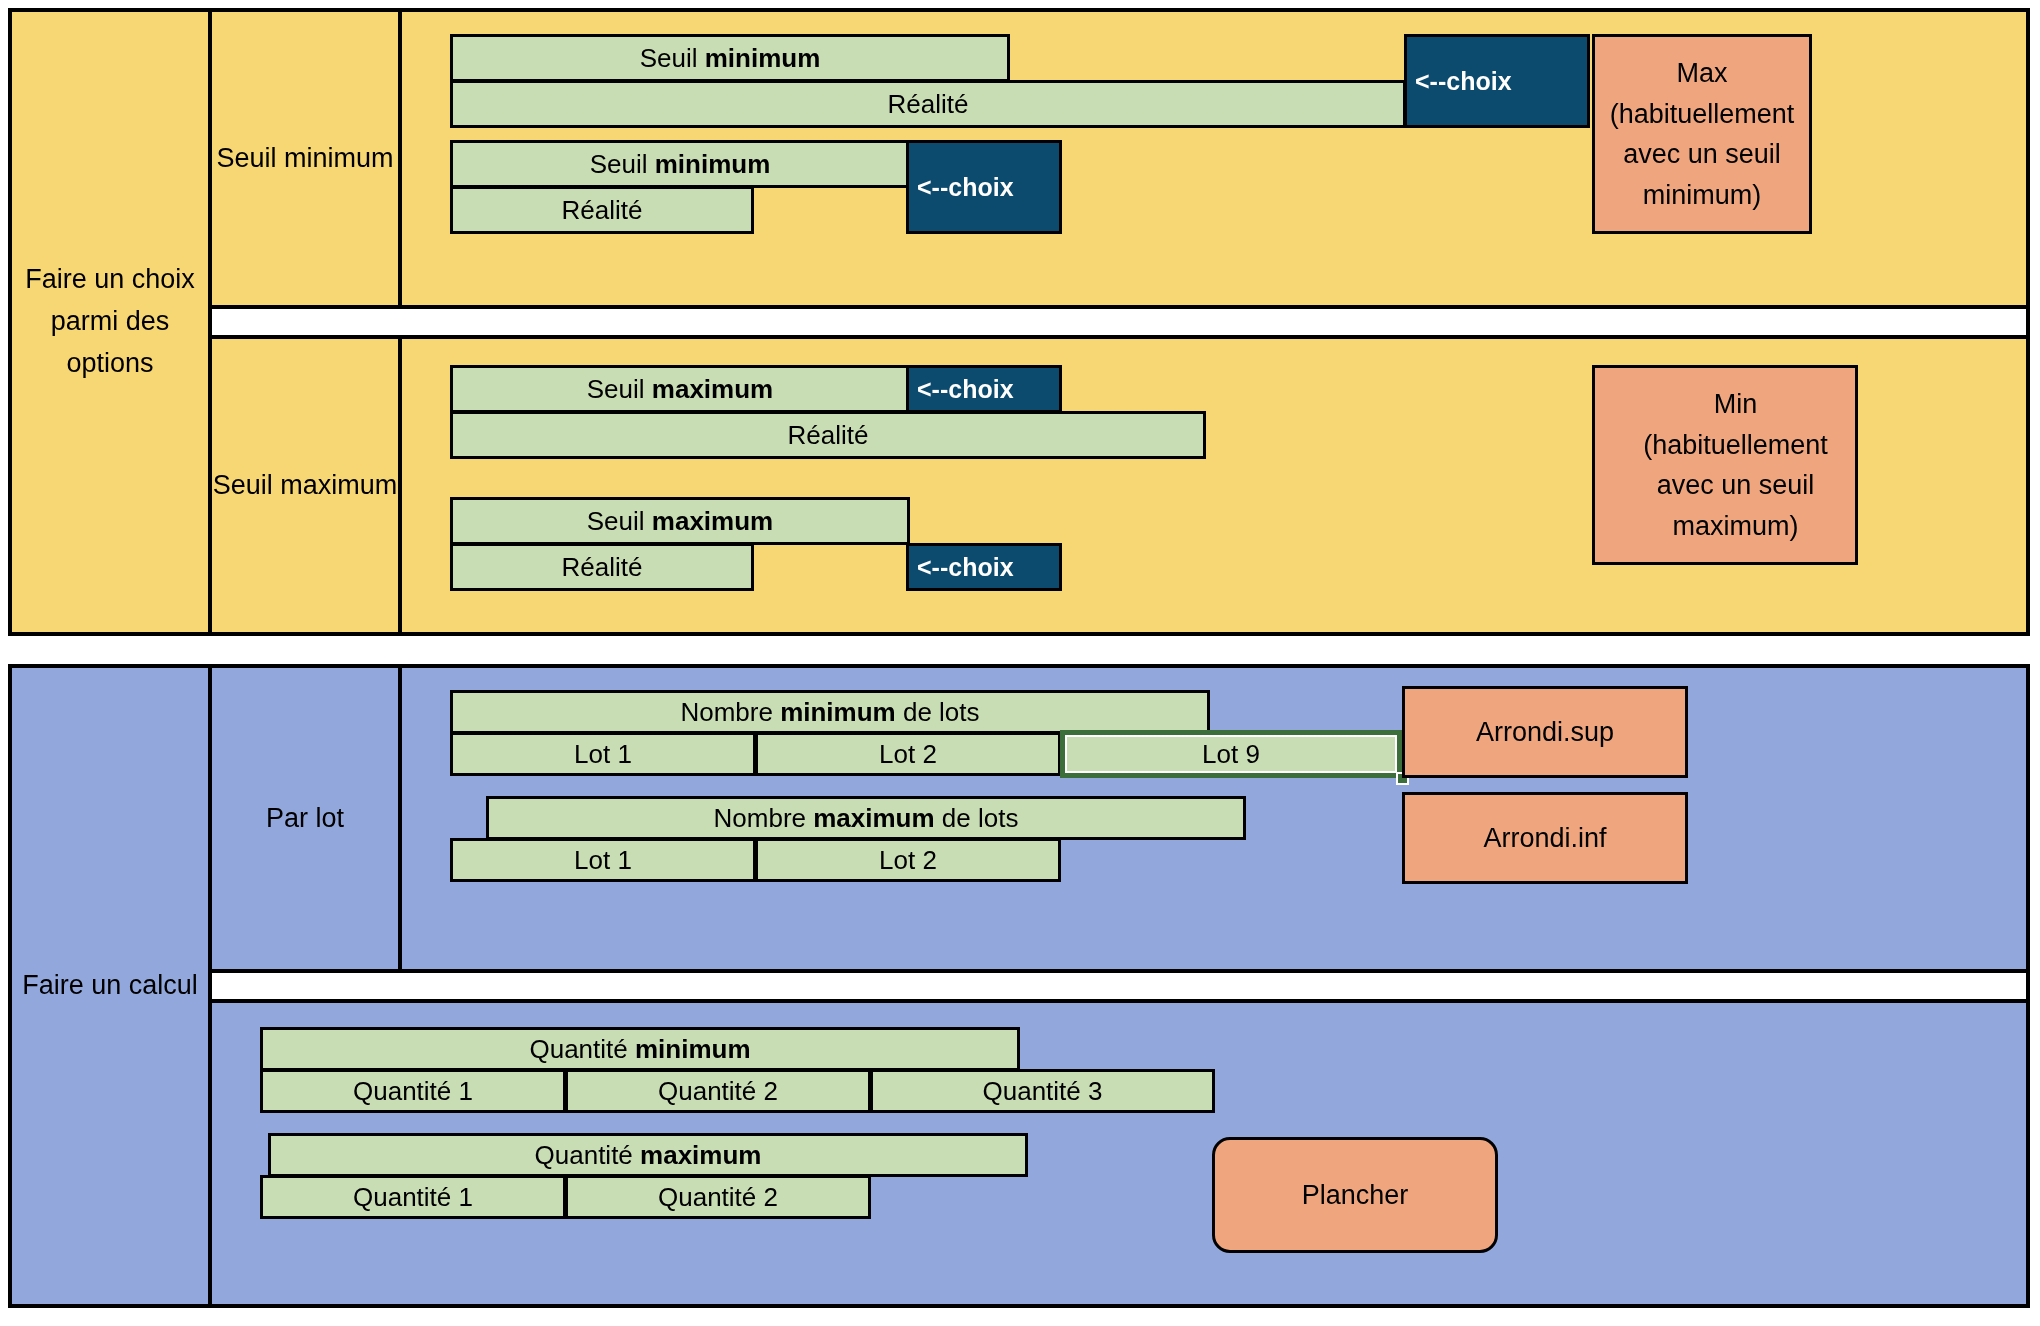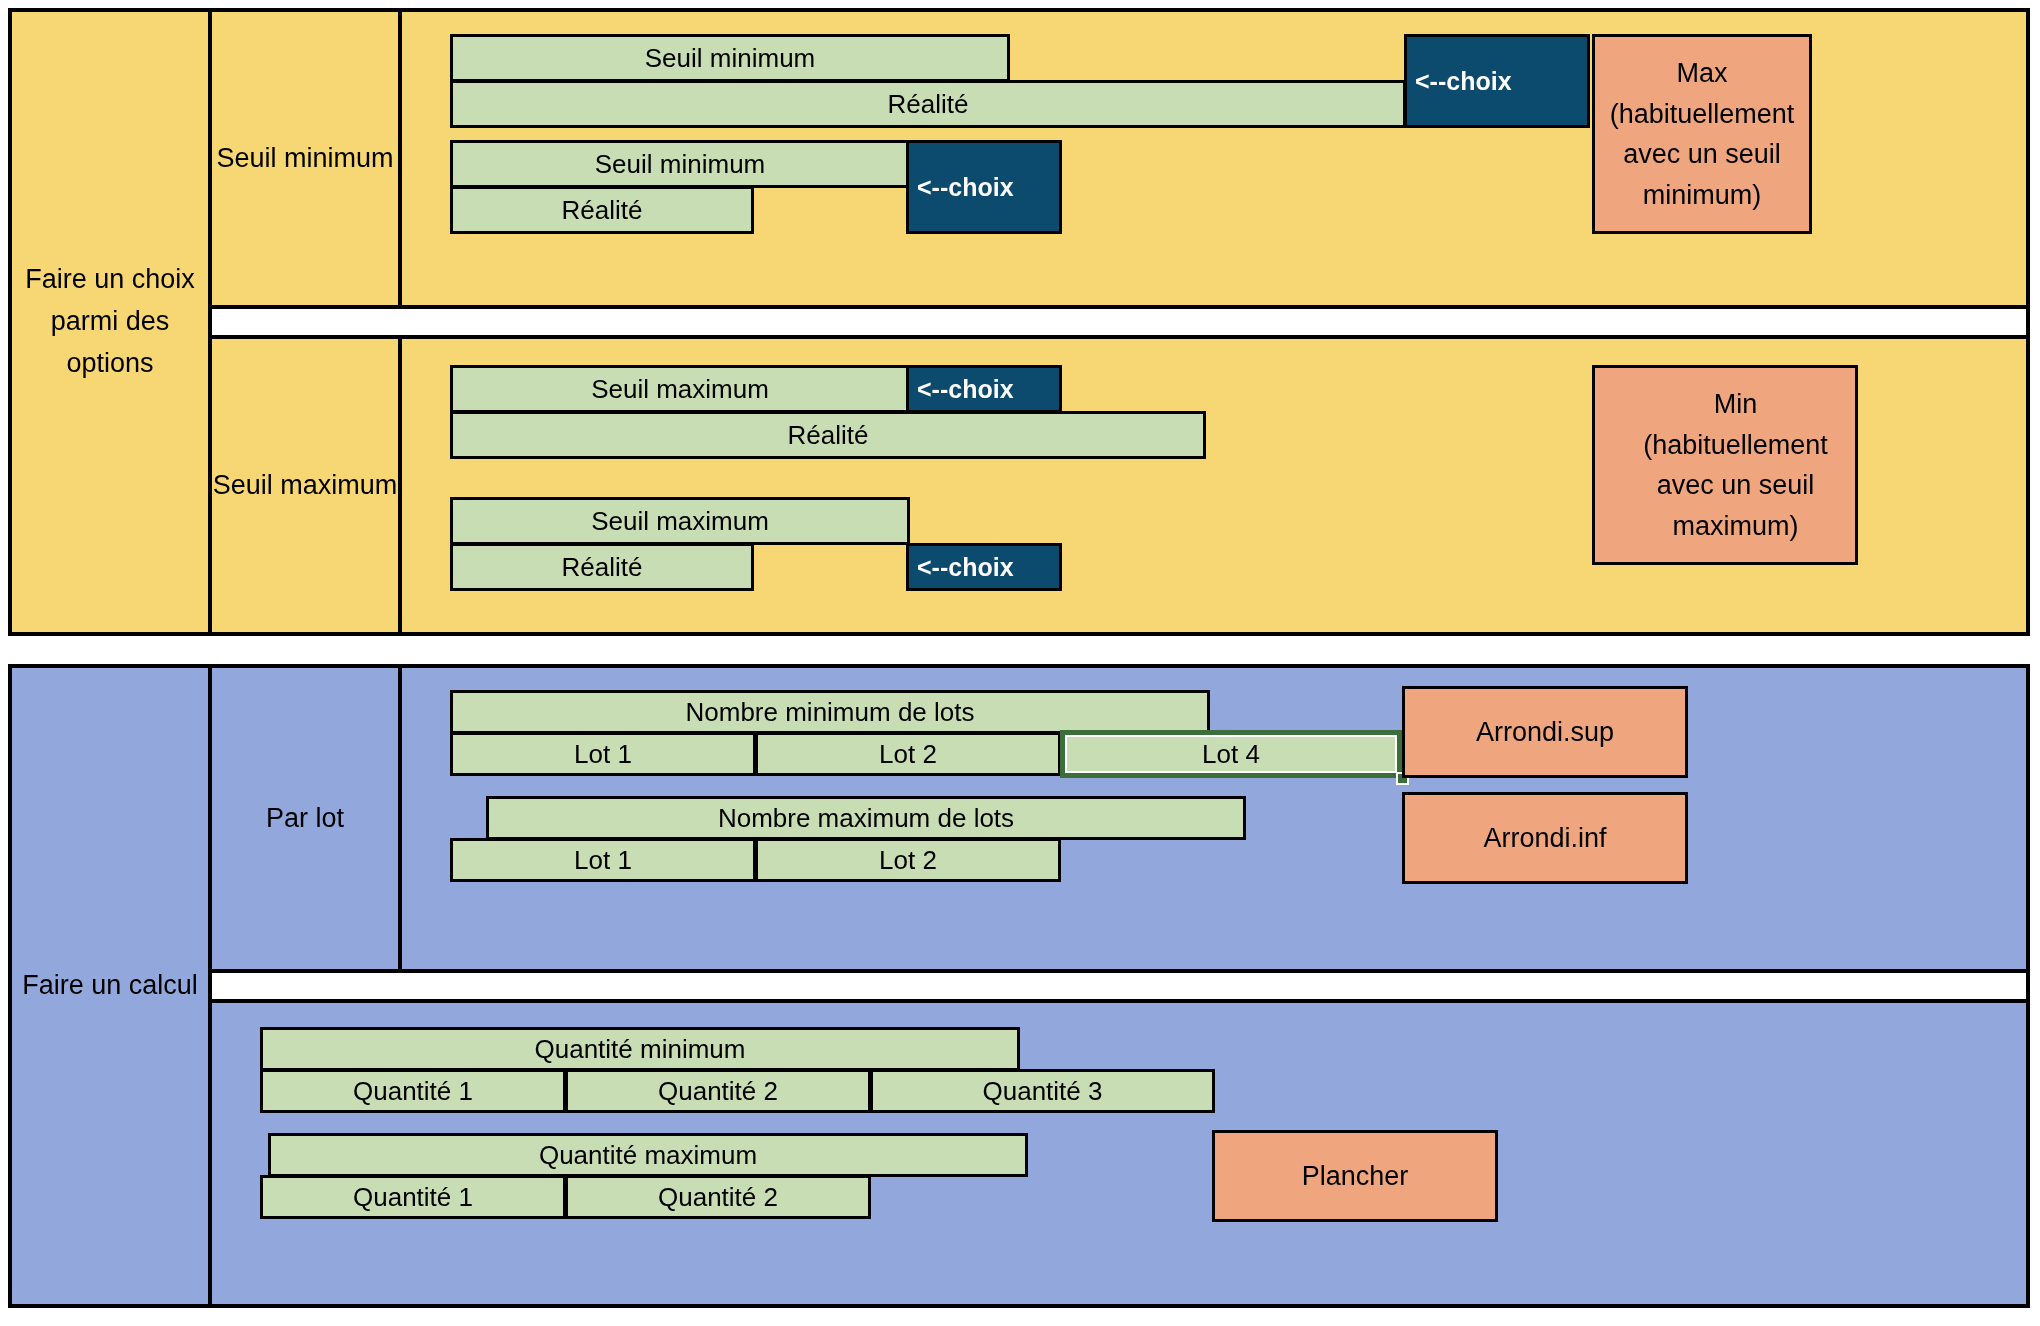--- a/index.html
+++ b/index.html
@@ -145,21 +145,21 @@
     align-items: center;
     justify-content: center;
     text-align: center;
     font-size: 27px;
     line-height: 1.5;
     color: #000;
     padding: 0 8px;
   }
 
   .lbl { display: inline; }
-  .lbl b { font-weight: normal; }
+  .lbl b { font-weight: bold; }
 </style>
 </head>
 <body>
 
 <div class="page">
 
   <div class="section choice">
 
     <div class="cat-col">Faire un choix parmi des options</div>
 
@@ -248,21 +248,21 @@
           <div class="bar" style="left:48px; top:22px; width:760px; height:44px;">
             <span class="lbl"><span>Nombre </span><b>minimum</b><span> de lots</span></span>
           </div>
           <div class="bar" style="left:48px; top:64px; width:306px; height:44px;">
             <span>Lot 1</span>
           </div>
           <div class="bar" style="left:353px; top:64px; width:306px; height:44px;">
             <span>Lot 2</span>
           </div>
           <div class="bar selected" style="left:658px; top:62px; width:342px; height:48px;">
-            <span>Lot 4</span>
+            <span>Lot 9</span>
           </div>
           <div class="handle" style="left:994px; top:104px;"></div>
           <div class="resultbox" style="left:1000px; top:18px; width:286px; height:92px;">
             <span>Arrondi.sup</span>
           </div>
 
           <div class="bar" style="left:48px; top:128px; width:760px; height:44px;margin-left:36px;">
             <span class="lbl"><span>Nombre </span><b>maximum</b><span> de lots</span></span>
           </div>
           <div class="bar" style="left:48px; top:170px; width:306px; height:44px;">
@@ -299,21 +299,21 @@
 
           <div class="bar" style="left:48px; top:130px; width:760px; height:44px;margin-left:8px;">
             <span class="lbl"><span>Quantité </span><b>maximum</b><span></span></span>
           </div>
           <div class="bar" style="left:48px; top:172px; width:306px; height:44px;">
             <span>Quantité 1</span>
           </div>
           <div class="bar" style="left:353px; top:172px; width:306px; height:44px;">
             <span>Quantité 2</span>
           </div>
-          <div class="resultbox" style="left:1000px; top:127px; width:286px; height:92px;">
+          <div class="resultbox" style="left:1000px; top:134px; width:286px; height:116px;border-radius:18px;">
             <span>Plancher</span>
           </div>
 
         </div>
       </div>
 
     </div>
   </div>
 
 </div>

